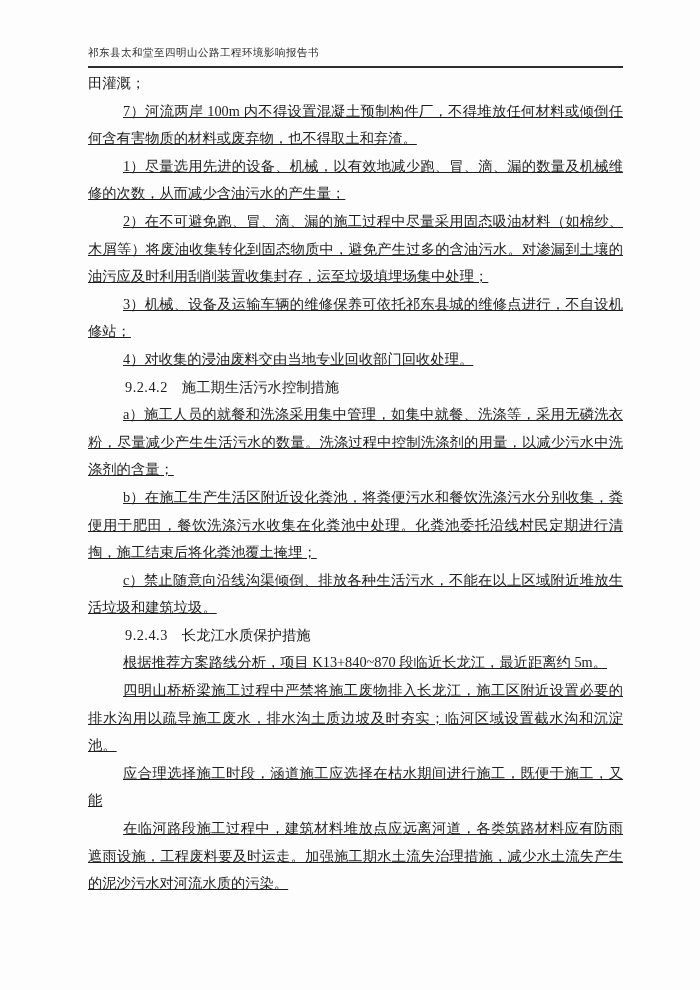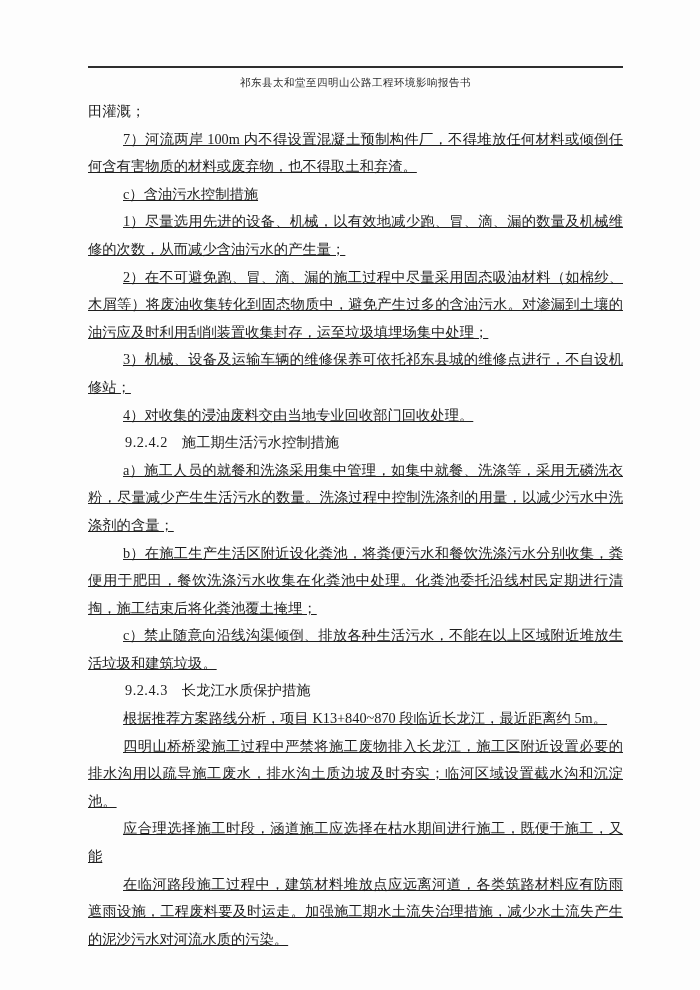--- a/index.html
+++ b/index.html
@@ -15,38 +15,37 @@
     background: #fdfdfd;
     font-family: "Liberation Serif", "DejaVu Serif", serif;
     color: #222;
     overflow: hidden;
   }
   .running-header {
     position: absolute;
     top: 46px;
     left: 88px;
     width: 535px;
-    text-align: center;
+    text-align: left;
     font-size: 10.5px;
     letter-spacing: 0.5px;
     color: #2b2b2b;
     white-space: nowrap;
-    margin-top: 30px;
   }
   .header-rule {
     position: absolute;
     top: 66px;
     left: 88px;
     width: 535px;
     height: 0;
     border-top: 2px solid #2e2e2e;
   }
   .content {
     position: absolute;
-    top: 98px;
+    top: 70px;
     left: 88px;
     width: 535px;
     font-size: 14.3px;
     line-height: 27.6px;
     text-align: justify;
     text-justify: inter-ideograph;
     color: #1e1e1e;
   }
   .content p {
     margin: 0;
@@ -85,21 +84,20 @@
 <div class="page">
 
   <div class="running-header">
     <span>祁东县太和堂至四明山公路工程环境影响报告书</span>
   </div>
   <div class="header-rule"></div>
 
   <div class="content">
     <p class="continuation">田灌溉；</p>
     <p class="body">7）河流两岸 100m 内不得设置混凝土预制构件厂，不得堆放任何材料或倾倒任何含有害物质的材料或废弃物，也不得取土和弃渣。</p>
-    <p class="body">c）含油污水控制措施</p>
     <p class="body">1）尽量选用先进的设备、机械，以有效地减少跑、冒、滴、漏的数量及机械维修的次数，从而减少含油污水的产生量；</p>
     <p class="body">2）在不可避免跑、冒、滴、漏的施工过程中尽量采用固态吸油材料（如棉纱、木屑等）将废油收集转化到固态物质中，避免产生过多的含油污水。对渗漏到土壤的油污应及时利用刮削装置收集封存，运至垃圾填埋场集中处理；</p>
     <p class="body">3）机械、设备及运输车辆的维修保养可依托祁东县城的维修点进行，不自设机修站；</p>
     <p class="body">4）对收集的浸油废料交由当地专业回收部门回收处理。</p>
 
     <p class="heading">
       <span class="section-num">9.2.4.2</span><span>施工期生活污水控制措施</span>
     </p>
 
     <p class="body">a）施工人员的就餐和洗涤采用集中管理，如集中就餐、洗涤等，采用无磷洗衣粉，尽量减少产生生活污水的数量。洗涤过程中控制洗涤剂的用量，以减少污水中洗涤剂的含量；</p>

